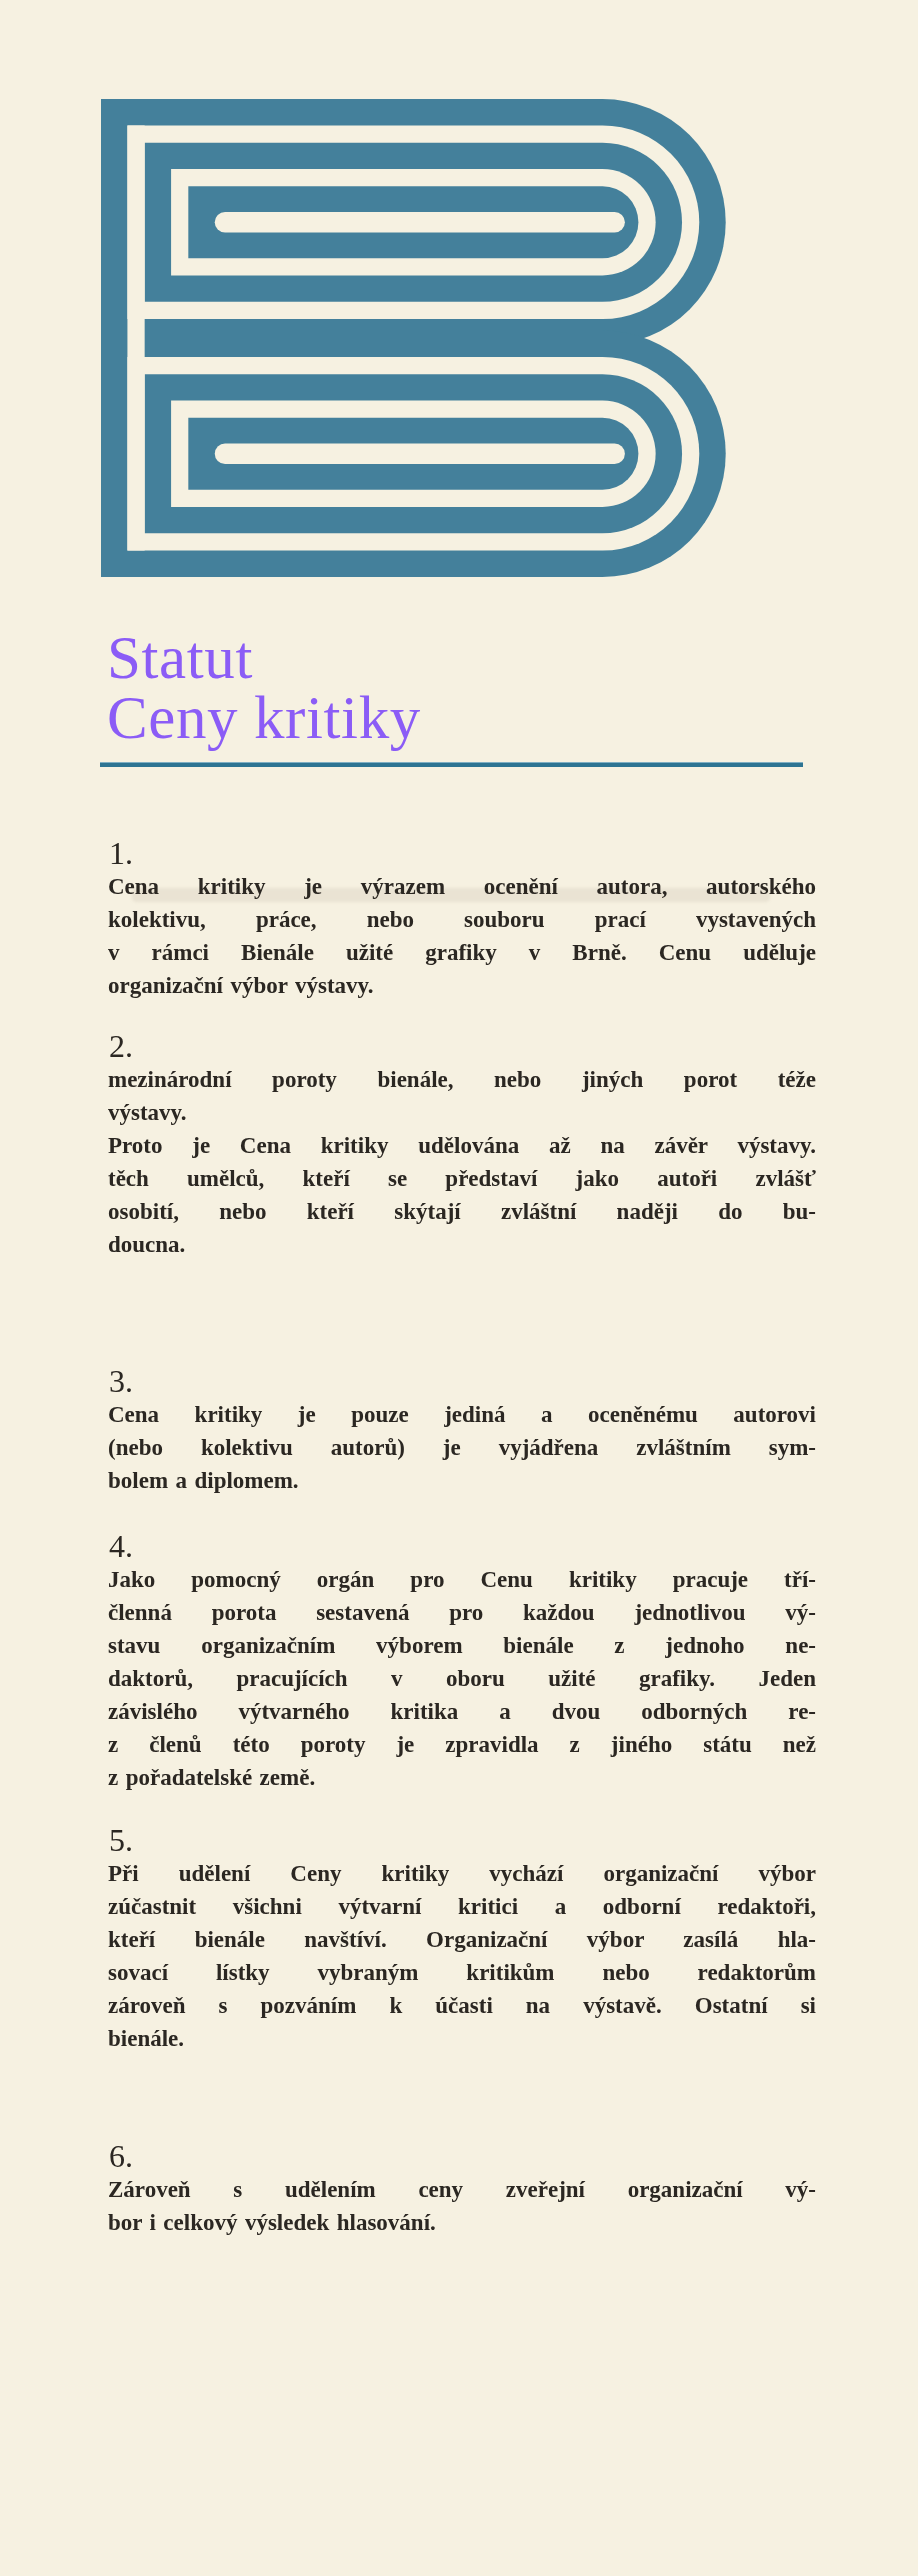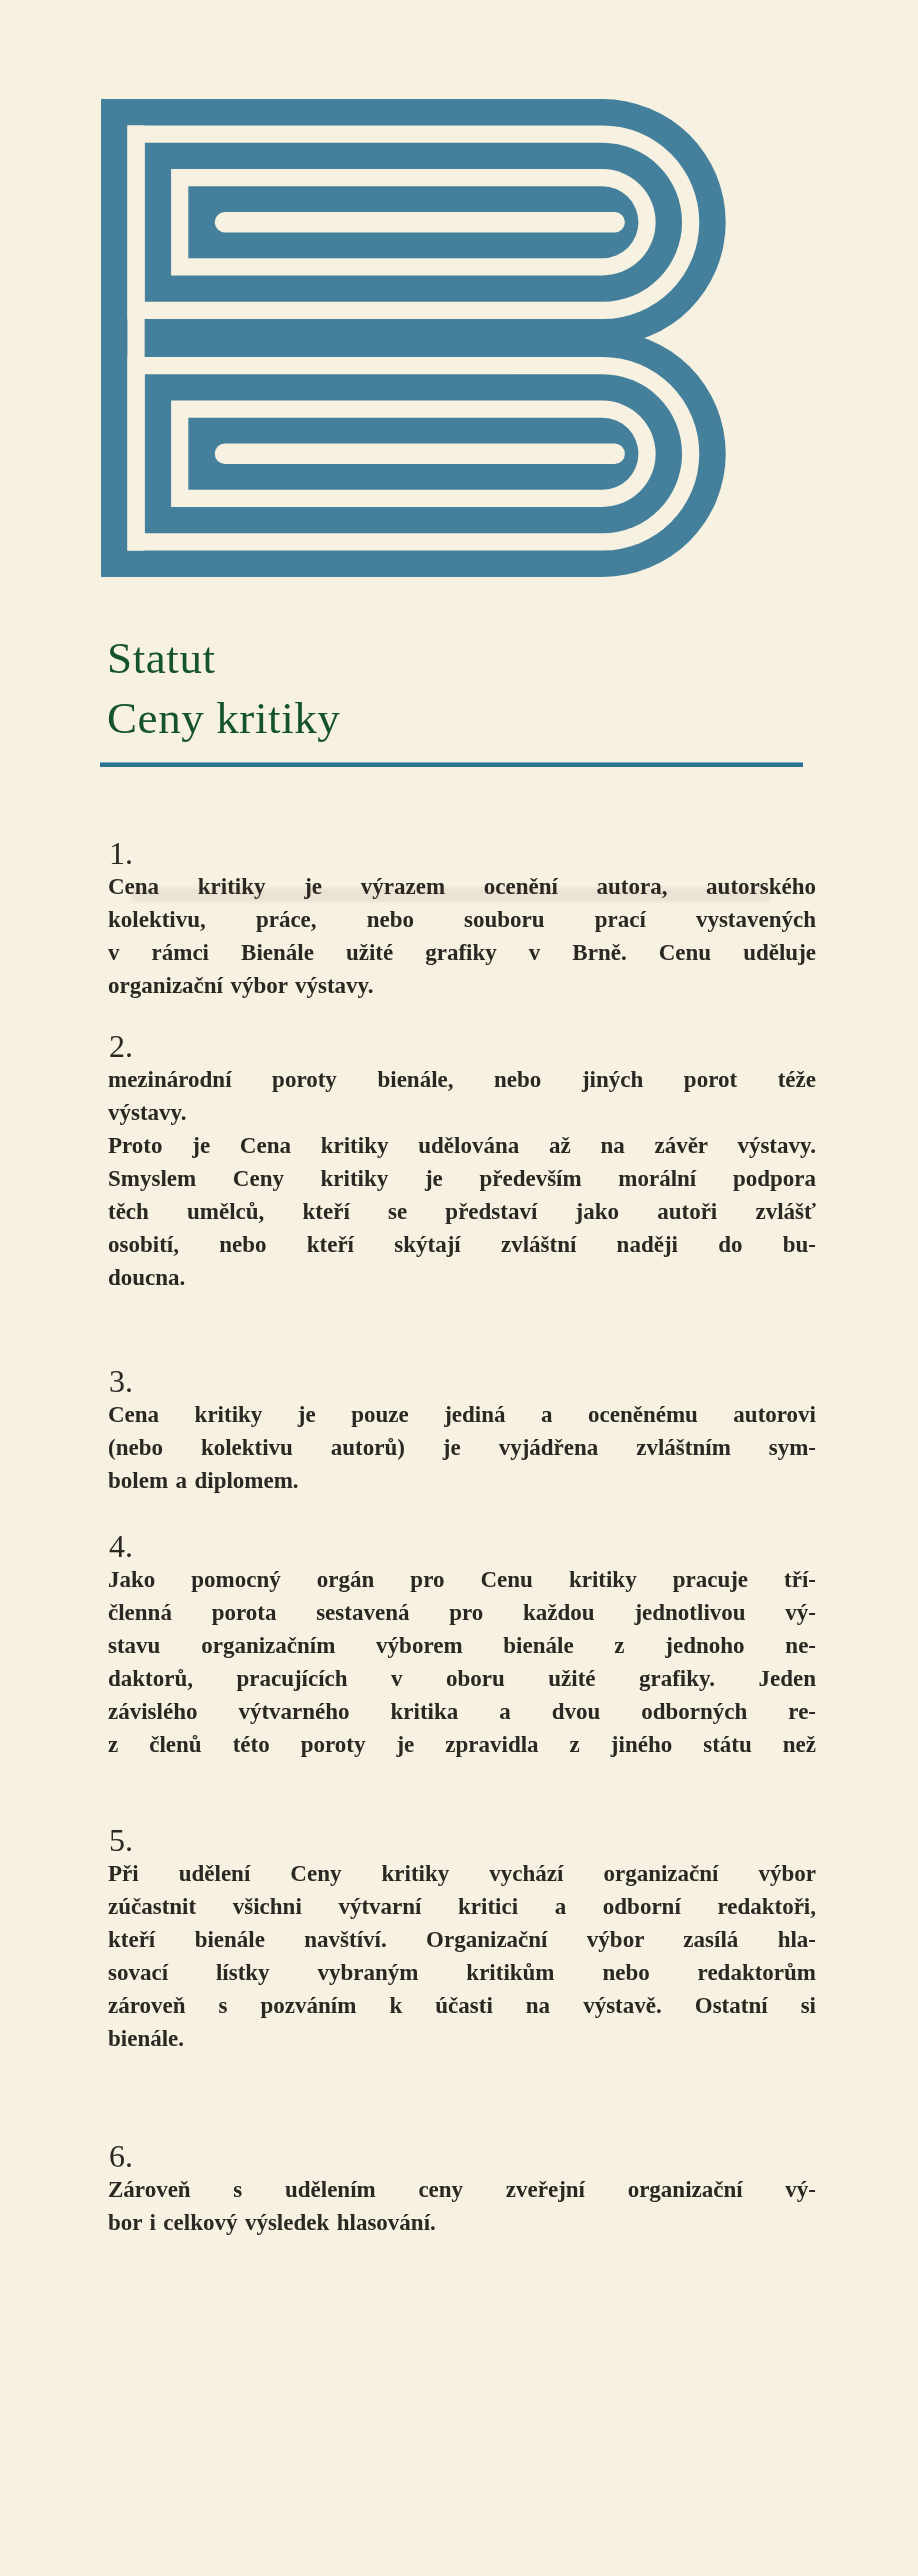--- a/index.html
+++ b/index.html
@@ -6,22 +6,22 @@
   .page{
     position:relative;
     width:919px;height:2576px;
     background:#f6f1e1;
     overflow:hidden;
     font-family:"Liberation Serif", serif;
   }
   .logo{position:absolute;left:101px;top:99px;width:625px;height:478px;}
   .title{
     position:absolute;left:107px;top:628px;
-    font-size:45px;line-height:60px;
-    color:#14532d;letter-spacing:0.6px;
+    font-size:61px;line-height:60px;
+    color:#8b5cf6;letter-spacing:0.6px;
   }
   .rule{
     position:absolute;left:100px;top:762px;width:703px;height:5.2px;
     background:linear-gradient(#7fafc3 0 1.1px,#2d7492 1.1px);
   }
   .ghost{
     position:absolute;left:132px;top:888px;width:638px;height:13.8px;
     background:rgba(125,112,88,0.10);
     filter:blur(1.7px);
     border-radius:4.6px;
@@ -90,21 +90,20 @@
           <div class="line">organizační výbor výstavy.</div>
         </div>
     </div>
 
     <div class="section sec2">
       <div class="sec-num">2.</div>
       <div class="lines">
           <div class="line just">mezinárodní poroty bienále, nebo jiných porot téže</div>
           <div class="line">výstavy.</div>
           <div class="line just">Proto je Cena kritiky udělována až na závěr výstavy.</div>
-          <div class="line just">Smyslem Ceny kritiky je především morální podpora</div>
           <div class="line just">těch umělců, kteří se představí jako autoři zvlášť</div>
           <div class="line just">osobití, nebo kteří skýtají zvláštní naději do bu-</div>
           <div class="line">doucna.</div>
         </div>
     </div>
 
     <div class="section sec3">
       <div class="sec-num">3.</div>
       <div class="lines">
           <div class="line just">Cena kritiky je pouze jediná a oceněnému autorovi</div>
@@ -115,20 +114,21 @@
 
     <div class="section sec4">
       <div class="sec-num">4.</div>
       <div class="lines">
           <div class="line just">Jako pomocný orgán pro Cenu kritiky pracuje tří-</div>
           <div class="line just">členná porota sestavená pro každou jednotlivou vý-</div>
           <div class="line just">stavu organizačním výborem bienále z jednoho ne-</div>
           <div class="line just">daktorů, pracujících v oboru užité grafiky. Jeden</div>
           <div class="line just">závislého výtvarného kritika a dvou odborných re-</div>
           <div class="line just">z členů této poroty je zpravidla z jiného státu než</div>
+          <div class="line">z pořadatelské země.</div>
         </div>
     </div>
 
     <div class="section sec5">
       <div class="sec-num">5.</div>
       <div class="lines">
           <div class="line just">Při udělení Ceny kritiky vychází organizační výbor</div>
           <div class="line just">zúčastnit všichni výtvarní kritici a odborní redaktoři,</div>
           <div class="line just">kteří bienále navštíví. Organizační výbor zasílá hla-</div>
           <div class="line just">sovací lístky vybraným kritikům nebo redaktorům</div>

